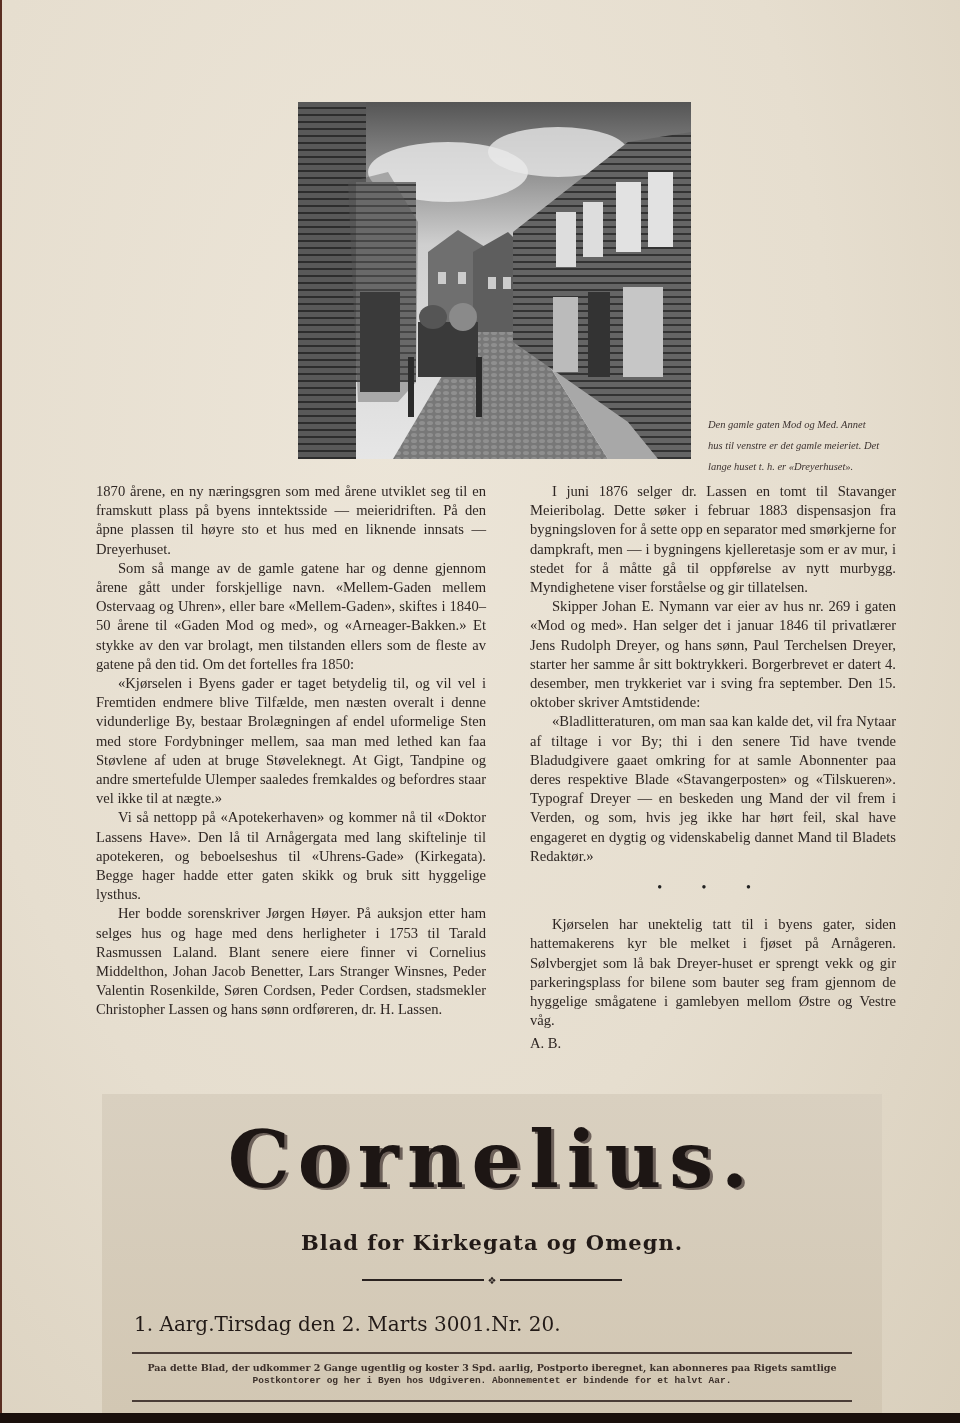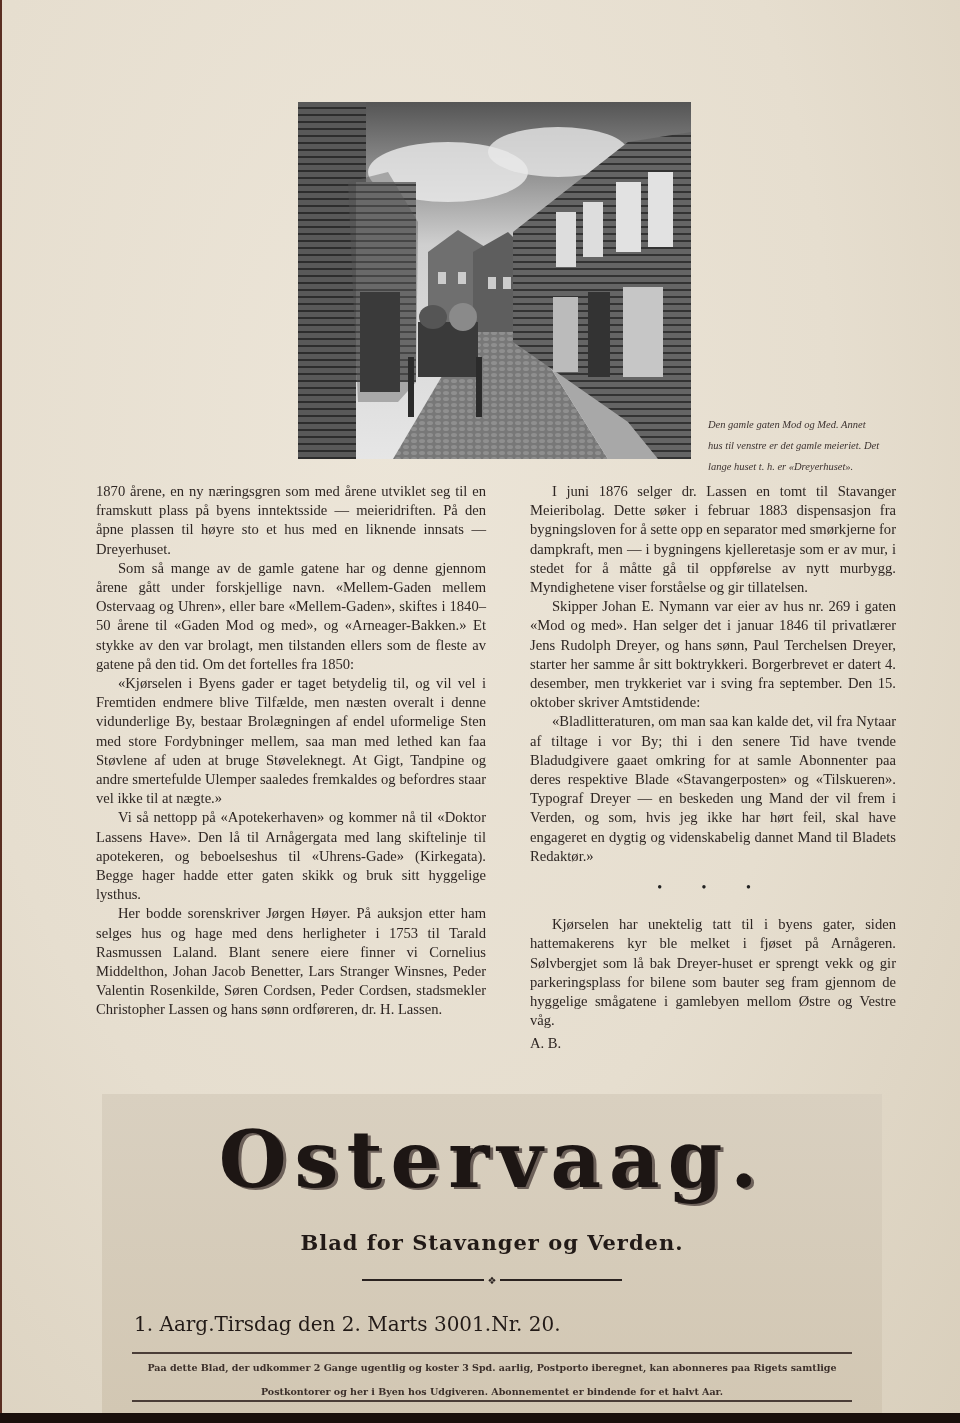--- a/index.html
+++ b/index.html
@@ -145,30 +145,30 @@
   <div class="col right">
     <p class="ind">I juni 1876 selger dr. Lassen en tomt til Stavanger Meieribolag. Dette søker i februar 1883 dispensasjon fra bygningsloven for å sette opp en separator med smør­kjerne for dampkraft, men — i bygningens kjelleretasje som er av mur, i stedet for å måtte gå til oppførelse av nytt murbygg. Myndighetene viser forståelse og gir til­latelsen.</p>
     <p class="ind">Skipper Johan E. Nymann var eier av hus nr. 269 i gaten «Mod og med». Han selger det i januar 1846 til privatlærer Jens Rudolph Dreyer, og hans sønn, Paul Terchelsen Dreyer, starter her samme år sitt boktrykkeri. Borgerbrevet er datert 4. desember, men trykkeriet var i sving fra september. Den 15. oktober skriver Amts­tidende:</p>
     <p class="ind">«Bladlitteraturen, om man saa kan kalde det, vil fra Nytaar af tiltage i vor By; thi i den senere Tid have tvende Bladudgivere gaaet omkring for at samle Abon­nenter paa deres respektive Blade «Stavangerposten» og «Tilskueren». Typograf Dreyer — en beskeden ung Mand der vil frem i Verden, og som, hvis jeg ikke har hørt feil, skal have engageret en dygtig og videnskabelig dannet Mand til Bladets Redaktør.»</p>
     <div class="dots">• • •</div>
     <p class="ind">Kjørselen har unektelig tatt til i byens gater, siden hattemakerens kyr ble melket i fjøset på Arnågeren. Sølvbergjet som lå bak Dreyer-huset er sprengt vekk og gir parkeringsplass for bilene som bauter seg fram gjennom de hyggelige smågatene i gamlebyen mellom Østre og Vestre våg.</p>
     <p class="sig">A. B.</p>
   </div>
 
   <div class="masthead">
-    <div class="mast-title">Ostervaag.</div>
-    <div class="mast-sub">Blad for Stavanger og Verden.</div>
+    <div class="mast-title">Cornelius.</div>
+    <div class="mast-sub">Blad for Kirkegata og Omegn.</div>
     <div class="mast-orn">
       <span class="line"></span>
       <span>❖</span>
       <span class="line"></span>
     </div>
     <div class="mast-info">
       <span>1. Aarg.</span>
       <span>Tirsdag den 2. Marts 3001.</span>
       <span>Nr. 20.</span>
     </div>
     <div class="mast-rule" style="top:258px;"></div>
     <div class="mast-fine" style="top:266px;">Paa dette Blad, der udkommer 2 Gange ugentlig og koster 3 Spd. aarlig, Postporto iberegnet, kan abonneres paa Rigets samtlige</div>
-    <div class="mast-fine" style="top:290px;">Postkontorer og her i Byen hos Udgiveren. Abonnementet er bindende for et halvt Aar.</div>
+    <div class="mast-fine" style="top:279px;font-family:Liberation Mono, monospace;">Postkontorer og her i Byen hos Udgiveren. Abonnementet er bindende for et halvt Aar.</div>
     <div class="mast-rule" style="top:306px;"></div>
   </div>
 </div>
 
 </body></html>

